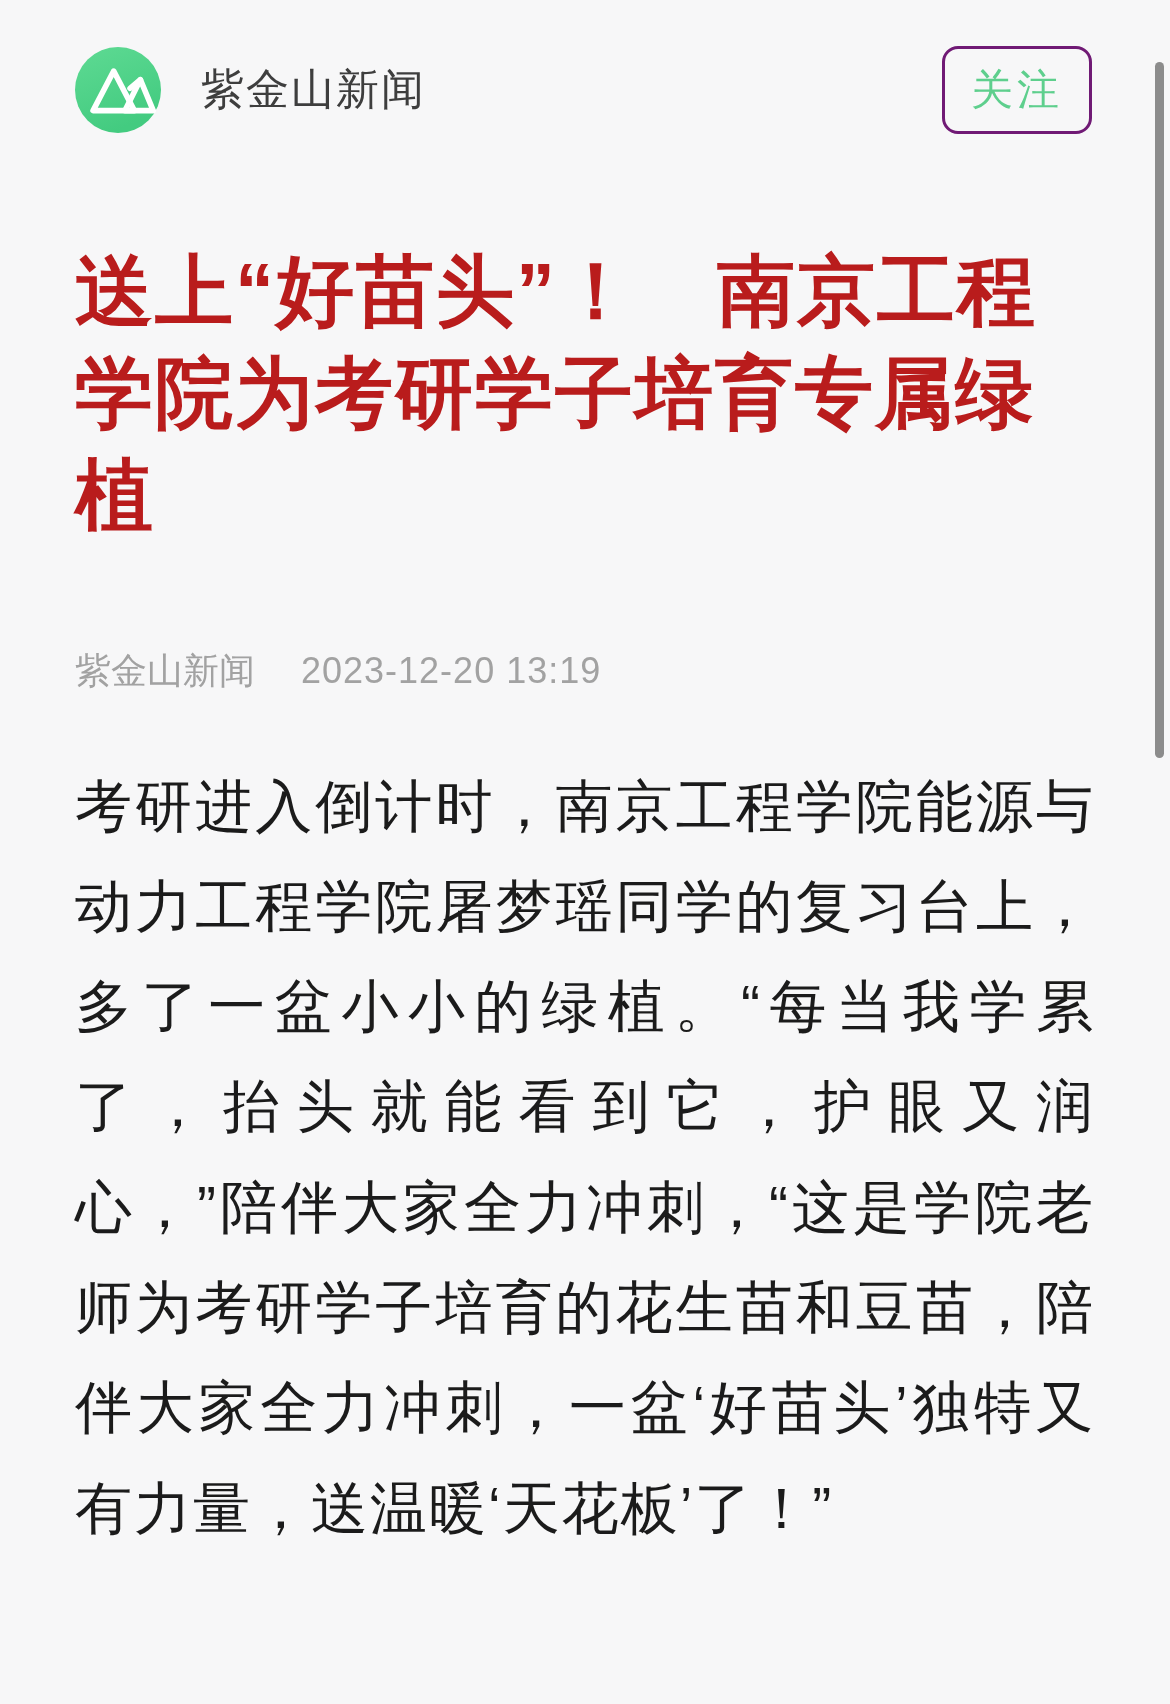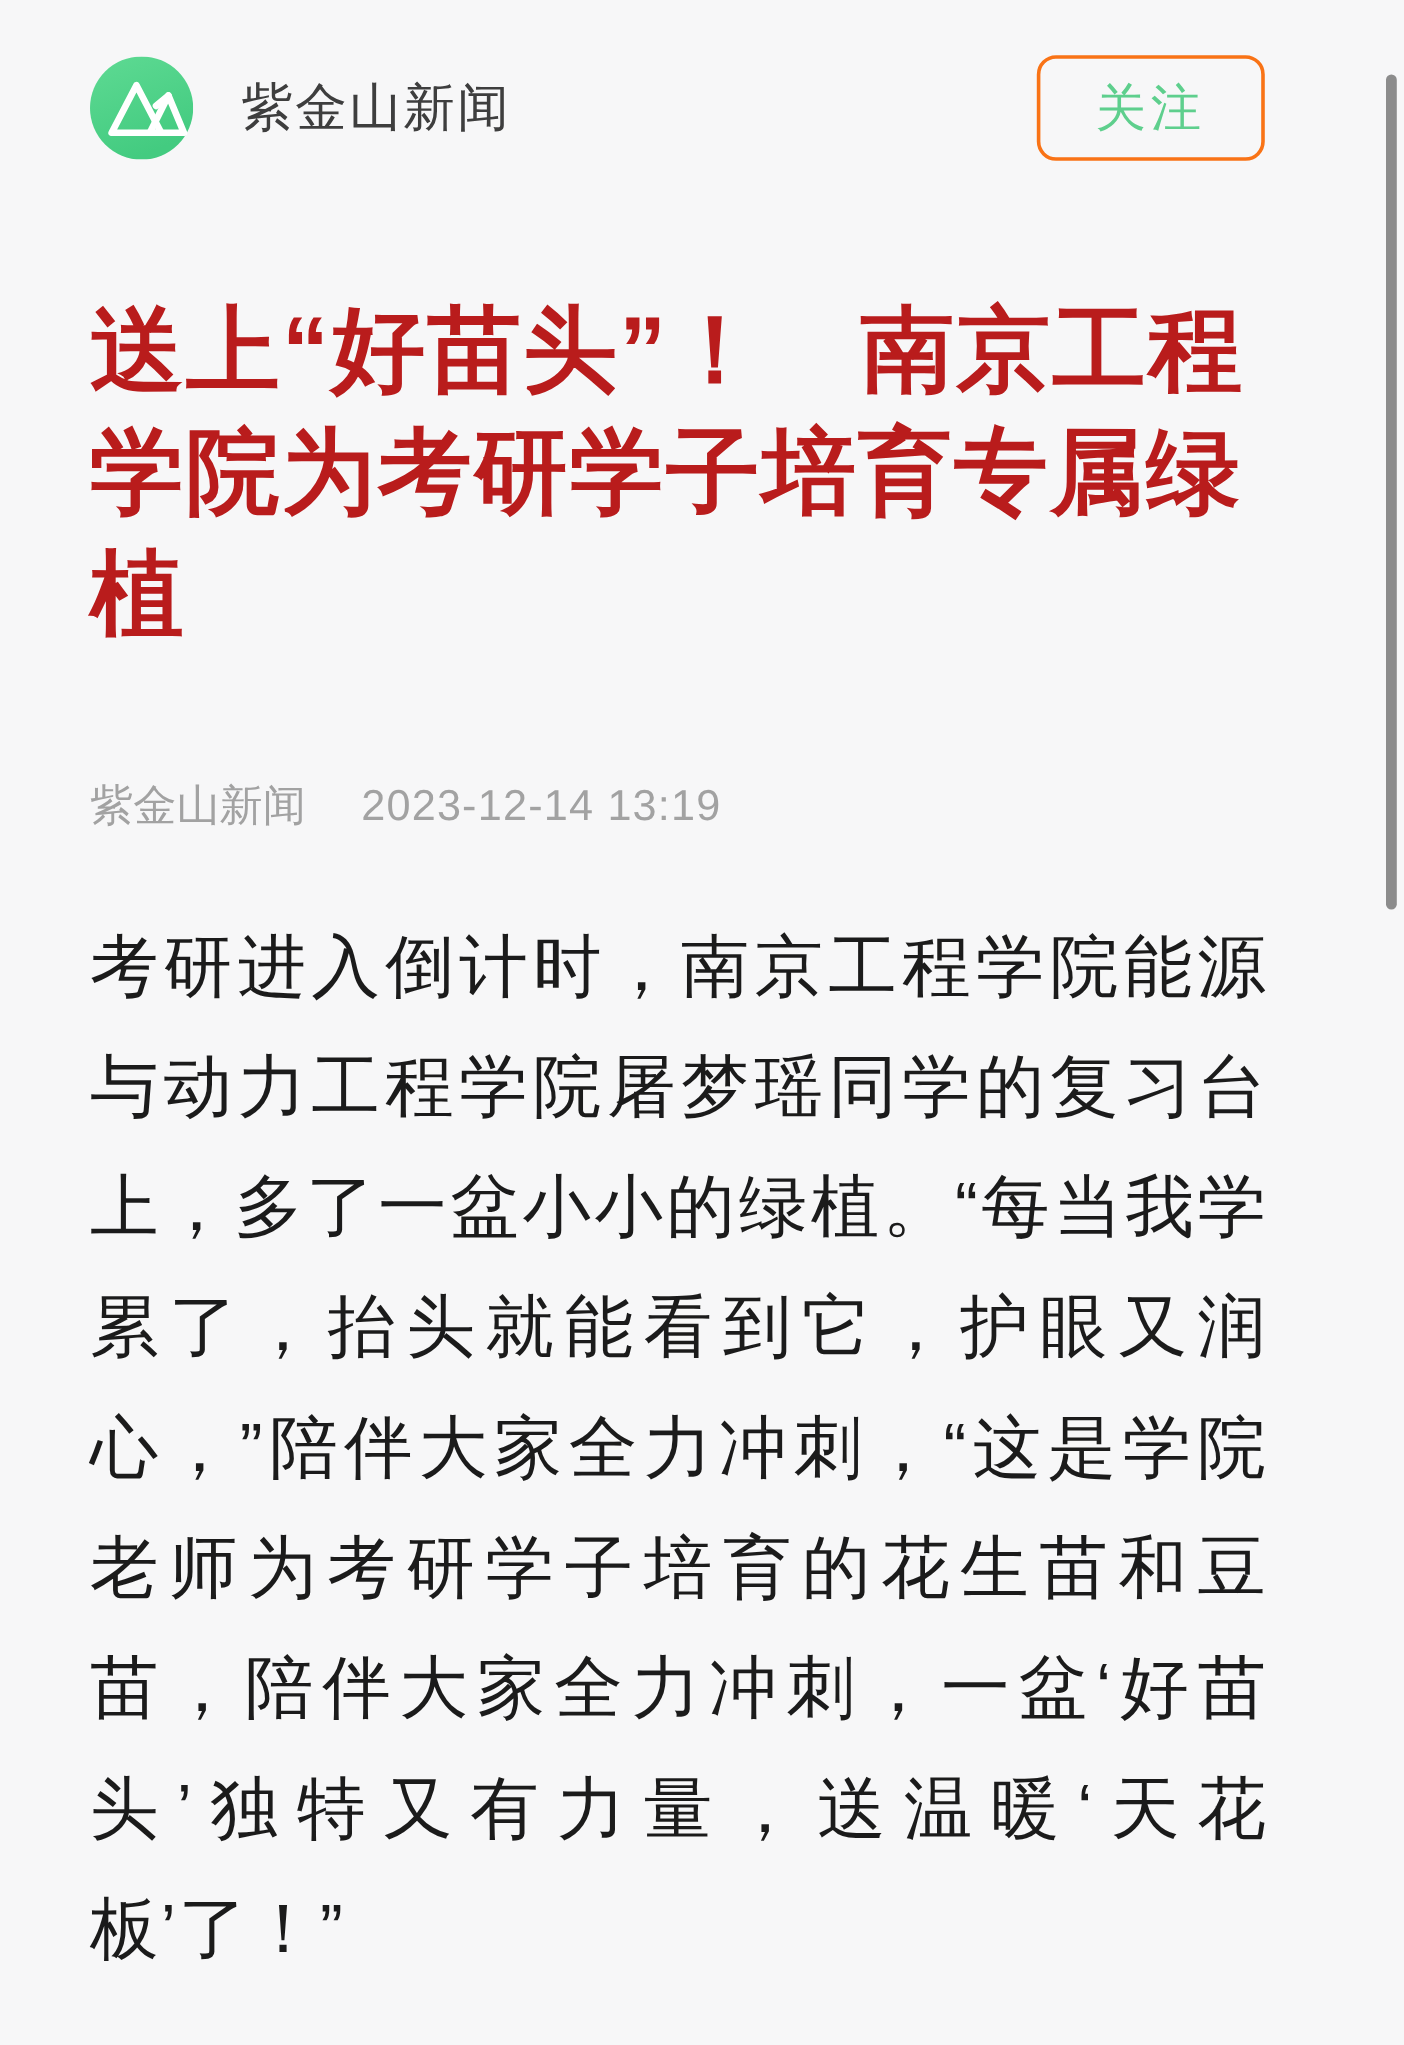--- a/index.html
+++ b/index.html
@@ -6,21 +6,21 @@
   html, body { width: 1170px; height: 1704px; }
   body {
     font-family: "Liberation Sans", sans-serif;
     background: #f7f7f8;
     position: relative;
     overflow: hidden;
   }
   .page {
     width: 1170px;
     height: 1704px;
-    padding: 46px 113px 0 75px;
+    padding: 46px 75px 0 75px;
     position: relative;
   }
   
   .header {
     display: flex;
     align-items: center;
     justify-content: space-between;
   }
   .brand {
     display: flex;
@@ -33,25 +33,25 @@
     flex: 0 0 auto;
   }
   .logo svg { width: 100%; height: 100%; display: block; }
   .brand-name {
     margin-left: 40px;
     font-size: 43px;
     color: #3e3e3e;
     letter-spacing: 2px;
   }
   .follow-btn {
-    width: 190px;
+    width: 150px;
     height: 88px;
     margin-right: 3px;
     background: transparent;
-    border: 3px solid #f97316;
+    border: 3px solid #701a75;
     border-radius: 16px;
     color: #5ecf8d;
     font-size: 42px;
     font-family: "Liberation Sans", sans-serif;
     letter-spacing: 4px;
     cursor: pointer;
     display: flex;
     align-items: center;
     justify-content: center;
   }
@@ -117,20 +117,20 @@
       </span>
       <span class="brand-name">紫金山新闻</span>
     </div>
     <button class="follow-btn">关注</button>
   </header>
 
   <h1 class="title">送上“好苗头”！　南京工程学院为考研学子培育专属绿植</h1>
 
   <div class="byline">
     <span class="source">紫金山新闻</span>
-    <span class="time">2023-12-14 13:19</span>
+    <span class="time">2023-12-20 13:19</span>
   </div>
 
   <p class="body-text">考研进入倒计时，南京工程学院能源与动力工程学院屠梦瑶同学的复习台上，多了一盆小小的绿植。“每当我学累了，抬头就能看到它，护眼又润心，”陪伴大家全力冲刺，“这是学院老师为考研学子培育的花生苗和豆苗，陪伴大家全力冲刺，一盆‘好苗头’独特又有力量，送温暖‘天花板’了！”</p>
 
   <div class="scrollbar-thumb"></div>
 
 </div>
 
 </body></html>

